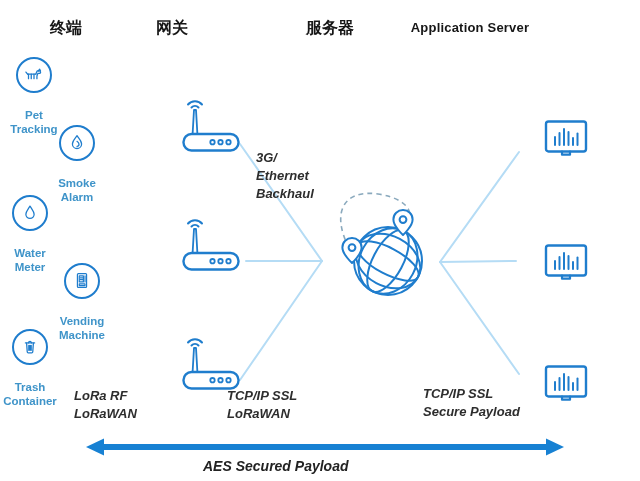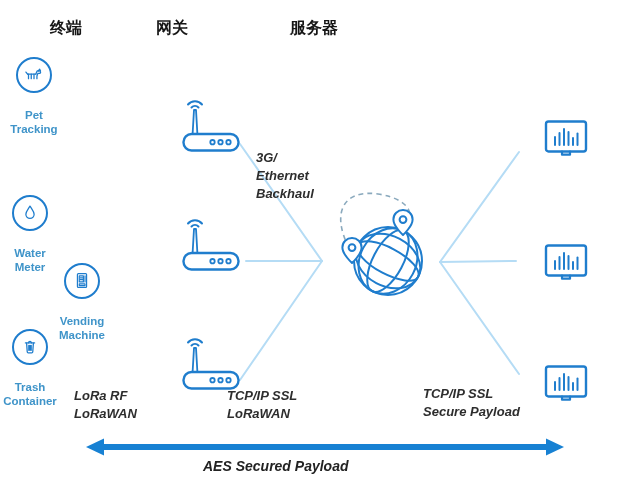--- a/index.html
+++ b/index.html
@@ -28,21 +28,22 @@
     color:#222;text-align:left;z-index:3;}
   svg{display:block;}
 </style>
 </head>
 <body>
 
 <div class="stage">
 
   <div class="hdr hdr-cn" style="left:36px;top:18px;width:60px;">终端</div>
   <div class="hdr hdr-cn" style="left:142px;top:18px;width:60px;">网关</div>
-  <div class="hdr hdr-cn" style="left:274px;top:18px;width:80px;">服务器</div>
+  <div class="hdr hdr-cn" style="left:274px;top:18px;width:80px;text-align:right;">服务器</div>
+  <div class="hdr hdr-en" style="left:400px;top:20px;width:140px;">Application Server</div>
 
   <svg class="layer" width="640" height="481" viewBox="0 0 640 481">
     <g stroke="#b5dcf5" stroke-width="2" stroke-linecap="round">
       <line x1="240" y1="144" x2="322" y2="261"></line>
       <line x1="246" y1="261" x2="322" y2="261"></line>
       <line x1="240" y1="380" x2="322" y2="261"></line>
       <line x1="440" y1="262" x2="519" y2="152"></line>
       <line x1="440" y1="262" x2="516" y2="261"></line>
       <line x1="440" y1="262" x2="519" y2="374"></line>
     </g>
@@ -56,20 +57,30 @@
           <path d="M5 11 l-1.8 -2.2"></path>
         <path d="M6 16 v-5 M9 16 v-5 M12 16 v-5"></path>
         <path d="M14 11 l1.4 -3.4 h3.2 l0.6 1.8 -0.9 0.9 h-2.1 l-1 2.7 v3"></path>
         <path d="M16.6 7.6 l1.6 -1.9 0.9 2"></path>
       </svg>
     </div>
     <div class="ep-label">Pet
 Tracking</div>
   </div>
 
+  <div class="ep" style="left:35px;top:125px;">
+    <div class="ep-circle">
+      <svg width="22" height="22" viewBox="0 0 24 24" fill="none" stroke="#1f7dcd" stroke-width="1.4" stroke-linecap="round" stroke-linejoin="round">
+        <path d="M12 4 C9.5 7.5 7 9.6 7 13 a5 5 0 0 0 10 0 C17 9.6 14.5 7.5 12 4 Z"></path>
+        <path d="M12 15.6 a2.2 2.2 0 0 0 2.2 -2.2 c0 -1.6 -2.2 -3.2 -2.2 -3.2"></path>
+      </svg>
+    </div>
+    <div class="ep-label">Smoke
+Alarm</div>
+  </div>
 
   <div class="ep" style="left:-12px;top:195px;">
     <div class="ep-circle">
       <svg width="22" height="22" viewBox="0 0 24 24" fill="none" stroke="#1f7dcd" stroke-width="1.4" stroke-linecap="round" stroke-linejoin="round">
         <path d="M12 4.5 C9.6 8.4 7.5 10.5 7.5 13.4 a4.5 4.5 0 0 0 9 0 C16.5 10.5 14.4 8.4 12 4.5 Z"></path>
       </svg>
     </div>
     <div class="ep-label">Water
 Meter</div>
   </div>

